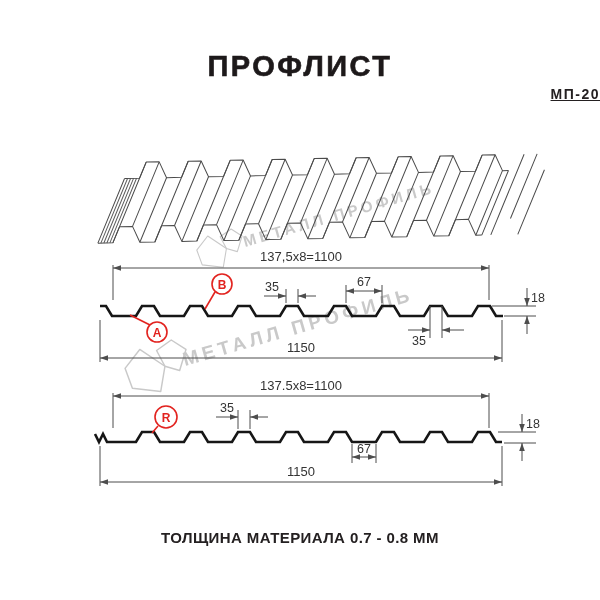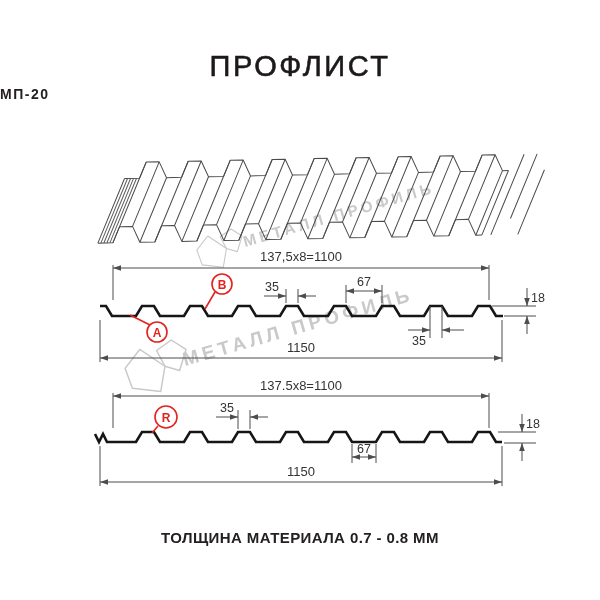--- a/index.html
+++ b/index.html
@@ -1,23 +1,23 @@
 <!DOCTYPE html>
 <html><head>
 <meta charset="utf-8">
 <style>
   html,body{margin:0;padding:0;}
   body{width:600px;height:600px;background:#ffffff;position:relative;overflow:hidden;
        font-family:"Liberation Sans",sans-serif;}
   .stage{position:absolute;left:0;top:0;width:600px;height:600px;}
   .title{position:absolute;top:50px;left:0;width:600px;text-align:center;
-         font-size:29px;font-weight:normal;letter-spacing:2.5px;color:#1d191a;
+         font-size:29px;font-weight:bold;letter-spacing:2.5px;color:#1d191a;
          -webkit-text-stroke:0.6px #1d191a;}
-  .subtitle{position:absolute;top:86px;left:0;width:600px;text-align:left;
-         font-size:14px;font-weight:bold;letter-spacing:1.5px;color:#242021;}
+  .subtitle{position:absolute;top:86px;left:0;width:600px;text-align:right;
+         font-size:14px;font-weight:bold;letter-spacing:1.5px;color:#242021;text-decoration:underline;}
   .footer-note{position:absolute;top:529px;left:0;width:600px;text-align:center;
          font-size:15px;font-weight:bold;letter-spacing:0.4px;color:#242021;}
   svg{position:absolute;left:0;top:0;}
   .dim{stroke:#4d4d4d;stroke-width:1;fill:none;}
   .arrow{fill:#4d4d4d;stroke:none;}
   .dimtxt{fill:#343434;font-size:12.5px;}
   .dimtxt.big{font-size:13px;}
   .profile{stroke:#161616;stroke-width:2.6;fill:none;stroke-linejoin:miter;}
   .red{stroke:#e2231f;fill:none;stroke-width:1.6;}
   .redtxt{fill:#e2231f;font-weight:bold;font-size:12px;}

